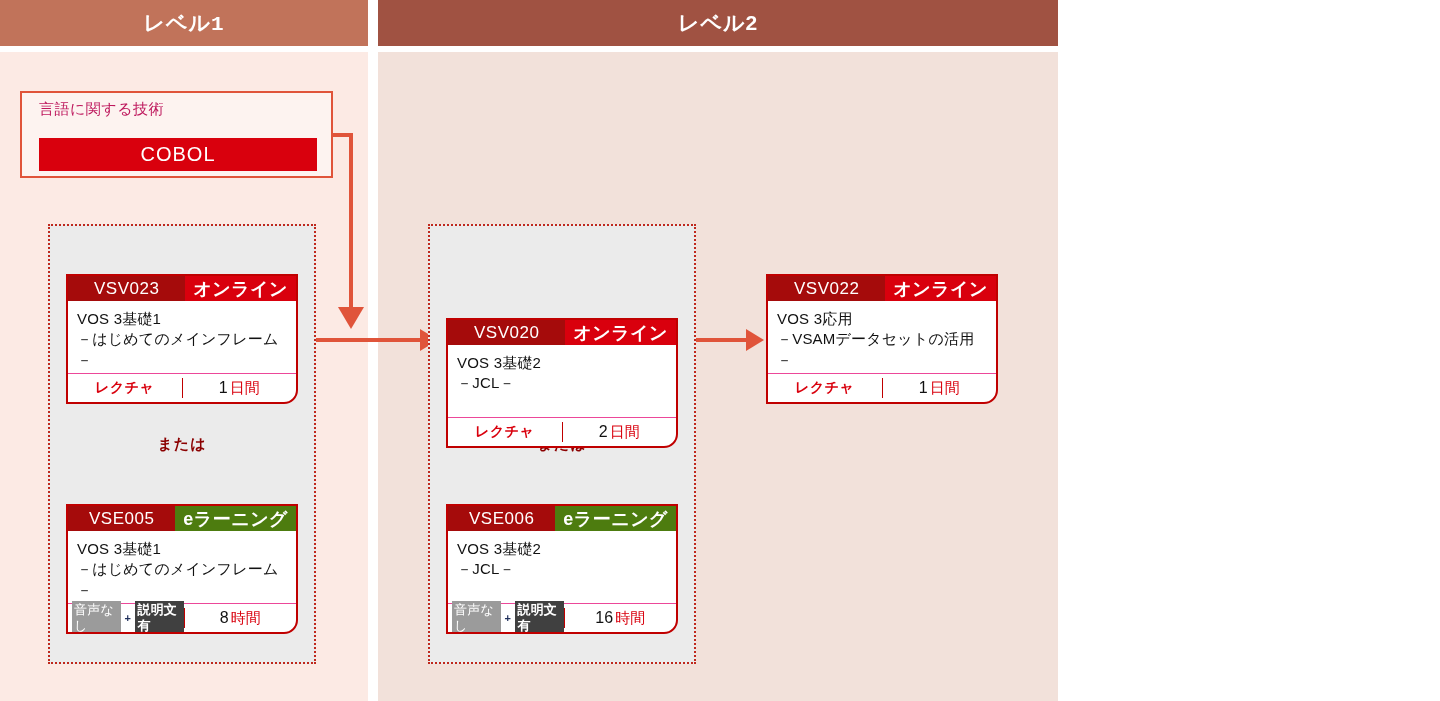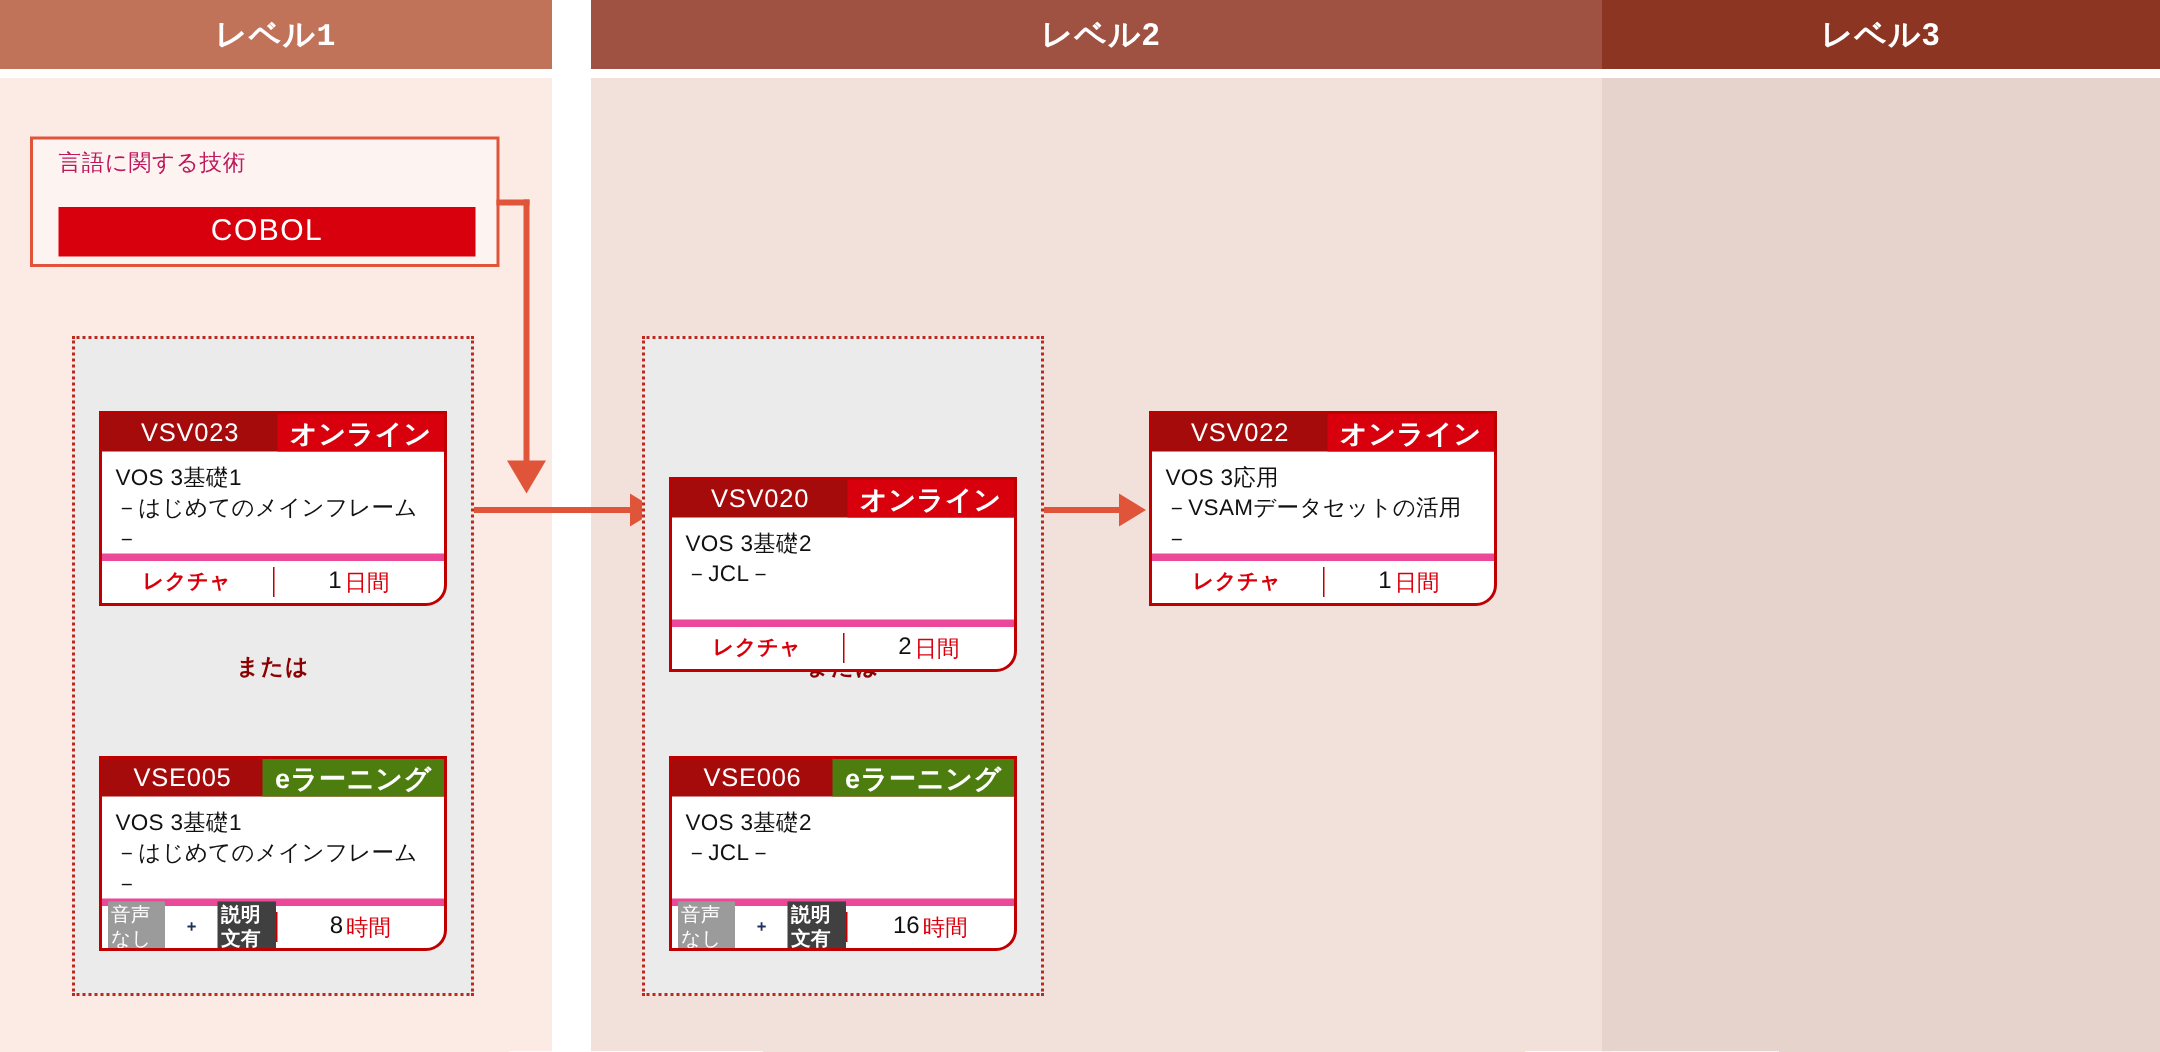--- a/index.html
+++ b/index.html
@@ -41,21 +41,21 @@
     display: flex;
     align-items: center;
     justify-content: center;
     color: #ffffff;
     font-size: 21px;
     font-weight: bold;
     letter-spacing: 1px;
   }
 
   #col1 { left: 0px;    width: 368px; }
-  #col2 { left: 394px;  width: 680px; }
+  #col2 { left: 378px;  width: 680px; }
   #col3 { left: 1068px; width: 372px; }
 
   #col1 .col-header { background: #C1735A; font-family: Liberation Mono, monospace; }
   #col2 .col-header { background: #A05242; }
   #col3 .col-header { background: #8C3522; }
 
   #col1 .col-body { background: #FCEAE4; }
   #col2 .col-body { background: #F2E1DA; }
   #col3 .col-body { background: #E5D3CC; }
 
@@ -150,21 +150,21 @@
   .tag-elearn { background: #4d7c0f; min-width: 100px; }
 
   .card-title {
     height: 73px;
     padding: 8px 7px 0 9px;
     box-sizing: border-box;
     font-size: 15px;
     color: #111111;
     line-height: 1.35;
     letter-spacing: 0.2px;
-    border-bottom: 5px solid #ec4899;
+    border-bottom: 1px solid #ec4899;
   }
   .card-title .l2 { display: block; }
 
   .card-footer {
     height: 28px;
     display: flex;
     align-items: center;
     font-size: 14px;
   }
   .footer-left {
@@ -173,21 +173,21 @@
     align-items: center;
     justify-content: center;
     height: 100%;
     color: #D9000D;
     font-weight: bold;
     letter-spacing: 0.5px;
   }
   .footer-left.badges {
     justify-content: flex-start;
     padding-left: 4px;
-    gap: 14px;
+    gap: 4px;
     font-weight: normal;
   }
   .badge {
     color: #ffffff;
     font-size: 13px;
     padding: 1px 2px;
     line-height: 1.25;
     letter-spacing: 0.2px;
   }
   .badge-gray { background: #9B9B9B; }
@@ -247,24 +247,20 @@
   <div class="column" id="col1">
     <div class="col-header">レベル1</div>
     <div class="col-body"></div>
   </div>
 
   <div class="column" id="col2">
     <div class="col-header">レベル2</div>
     <div class="col-body"></div>
   </div>
 
-  <div class="column" id="col3">
-    <div class="col-header">レベル3</div>
-    <div class="col-body"></div>
-  </div>
 
   <div class="prereq-box">
     <div class="prereq-label">言語に関する技術</div>
     <div class="prereq-chip">COBOL</div>
   </div>
 
   <div class="conn conn-h" style="left:331px; top:133px; width:22px;"></div>
   <div class="conn conn-v" style="left:349px; top:133px; height:176px;"></div>
   <div class="arrow-d" style="left:338px; top:307px;"></div>
 

